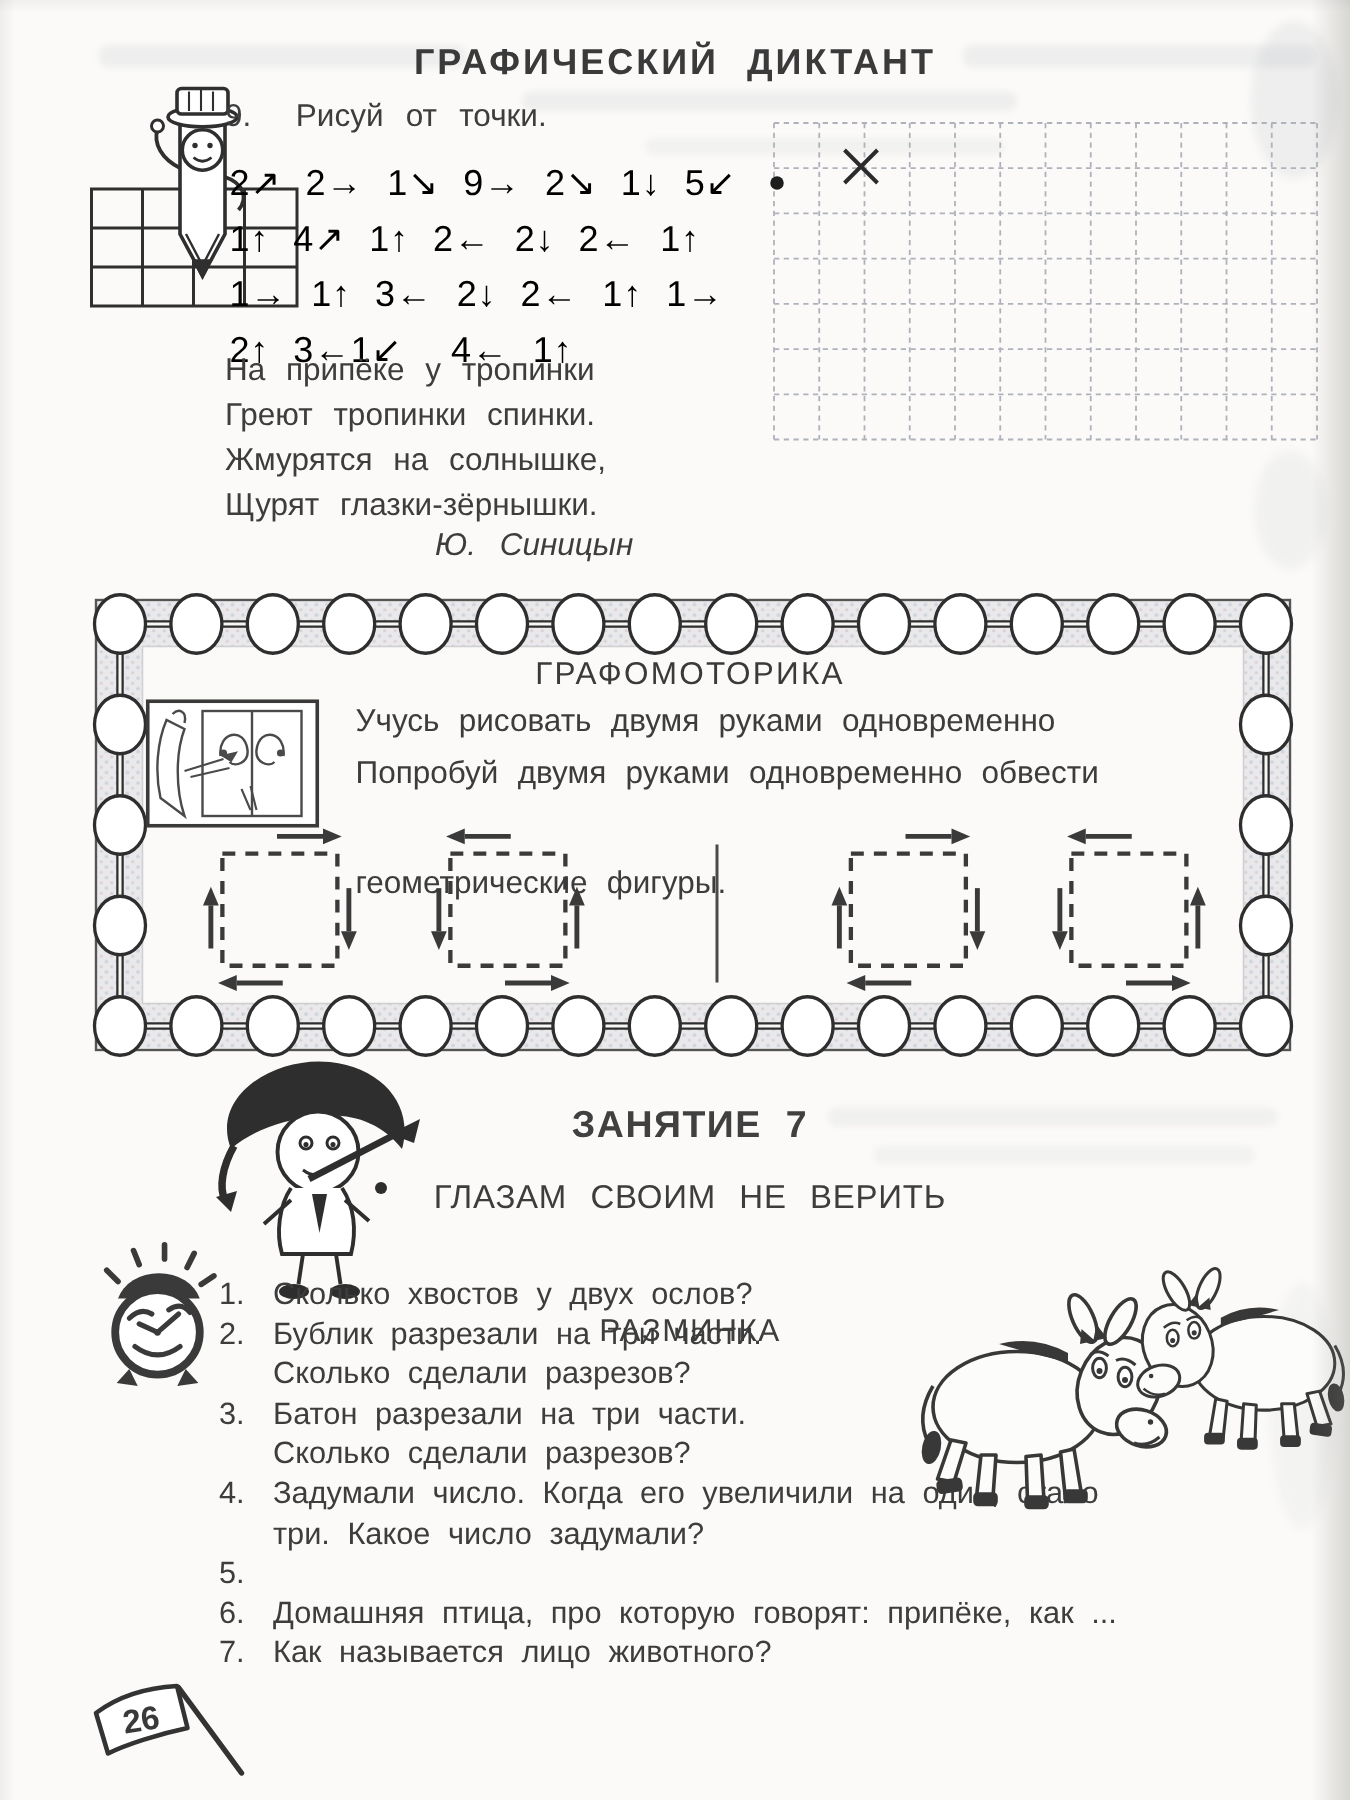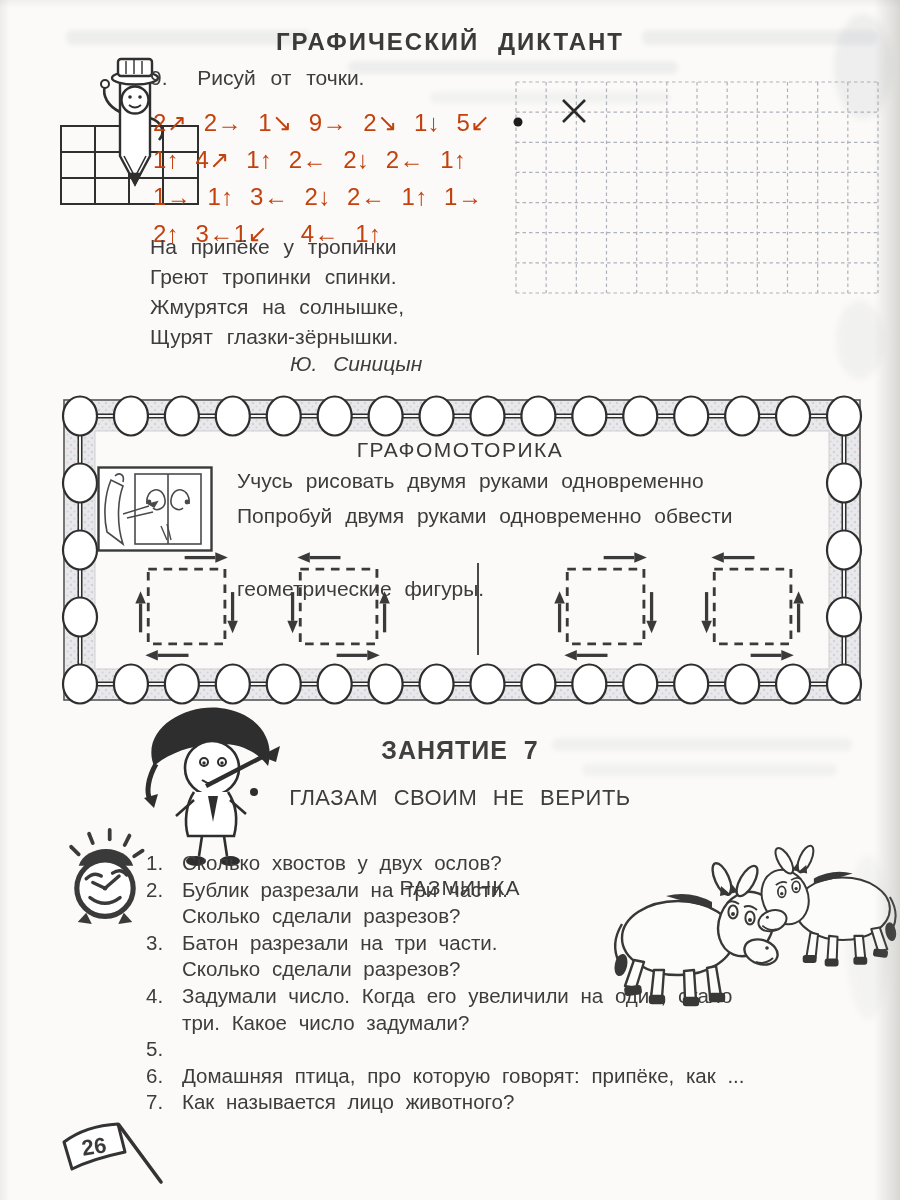--- a/index.html
+++ b/index.html
@@ -18,21 +18,21 @@
   .edge-top{left:0;top:0;width:900px;height:8px;
     background:linear-gradient(to bottom,rgba(140,140,140,.10),rgba(255,255,255,0));}
   
   .ghost{position:absolute;background:#99a0ab;opacity:.13;filter:blur(2.2px);border-radius:6px;}
   .ghost.blob{border-radius:50%;filter:blur(3px);}
 
   .title{left:0;top:28px;width:900px;text-align:center;
     font-size:24px;font-weight:bold;letter-spacing:2px;color:#3a3a3a;word-spacing:10px;}
   .task-line{left:150px;top:66px;font-size:21px;word-spacing:9px;}
   .dict{left:153px;top:104px;font-size:24px;line-height:37px;letter-spacing:.5px;
-    word-spacing:9px;color:#c2410c;white-space:pre;}
+    word-spacing:9px;color:#000000;white-space:pre;}
   .poem{left:150px;top:232px;font-size:21px;line-height:30px;word-spacing:8px;}
   .poem-author{left:290px;top:352px;font-size:21px;font-style:italic;word-spacing:10px;}
 
   .gbox-title{left:60px;top:438px;width:800px;text-align:center;
     font-size:21px;letter-spacing:1.5px;color:#3a3a3a;word-spacing:6px;}
   .gbox-text{left:237px;top:463px;width:600px;font-size:21px;line-height:35px;
     word-spacing:7px;color:#3c3c3c;}
   .gbox-line3{left:237px;top:533px;width:600px;font-size:21px;word-spacing:7px;color:#3c3c3c;margin-top:44px;}
   .divider{left:477px;top:563px;width:2px;height:92px;background:#4a4a4a;}
 

